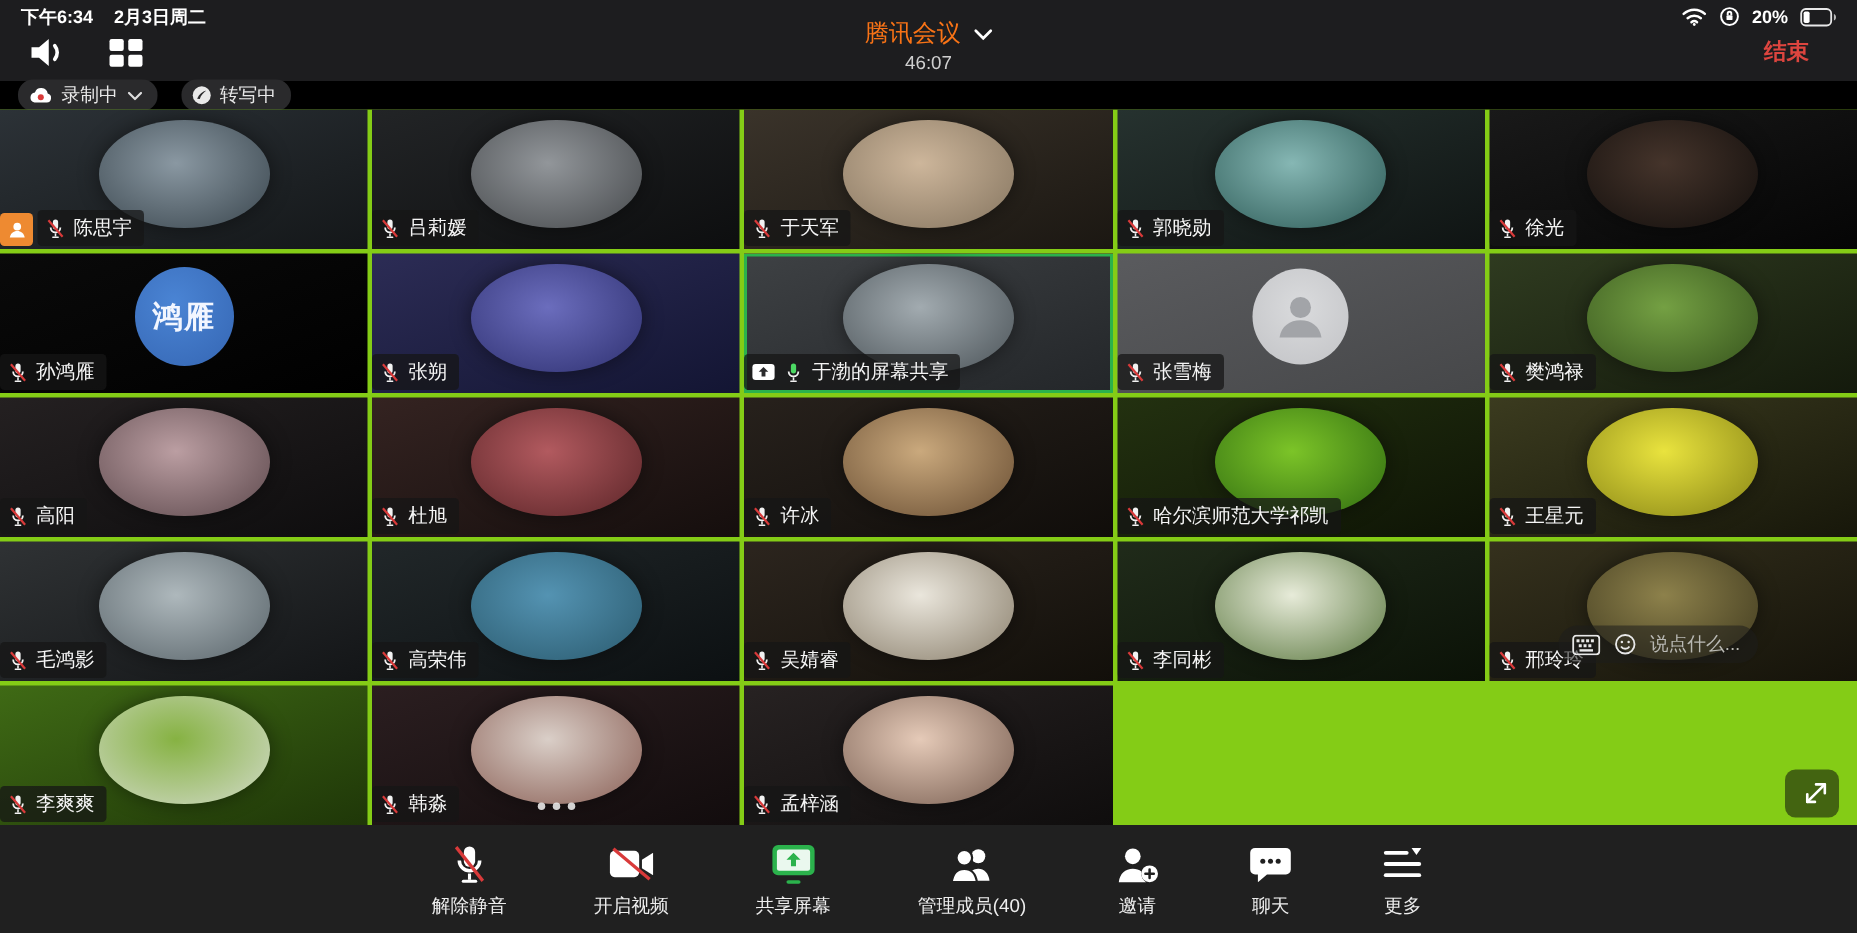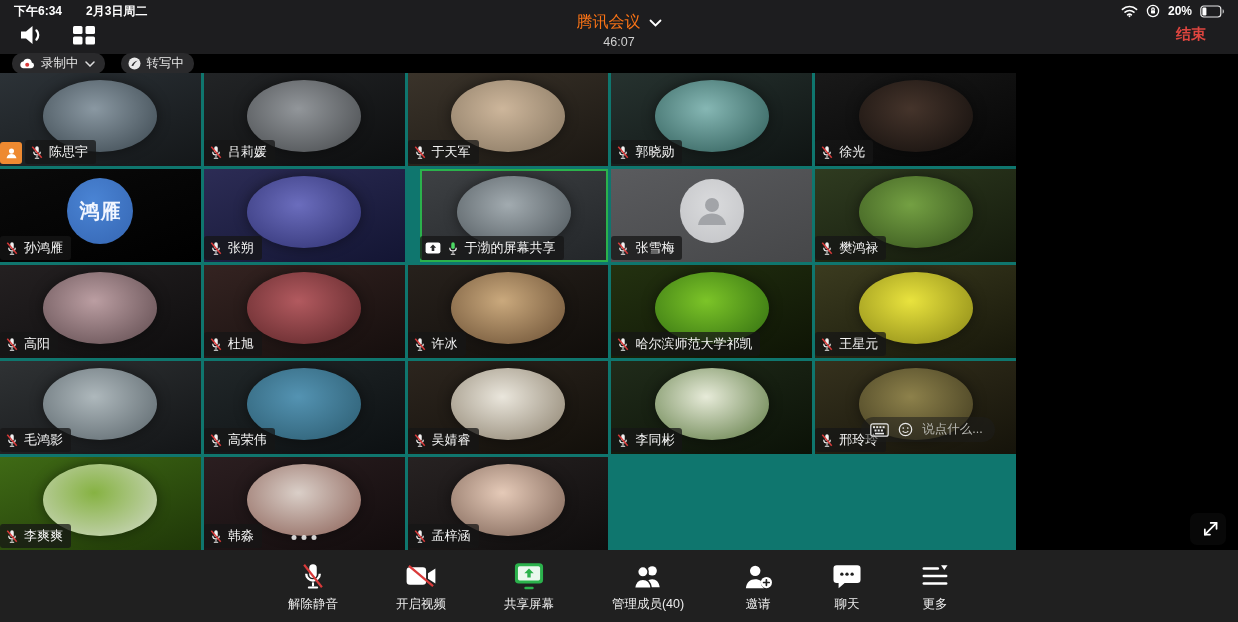--- a/index.html
+++ b/index.html
@@ -2,37 +2,37 @@
 <html><head>
 <meta charset="utf-8">
 <style>
   html,body{margin:0;padding:0;background:#000;}
   body{width:1238px;height:622px;overflow:hidden;font-family:"Liberation Sans","DejaVu Sans",sans-serif;color:#fff;position:relative;}
   svg{display:block;}
 
   
   .header{position:absolute;top:0;left:0;width:100%;height:54px;background:#1d1d1f;}
   .statusbar{position:absolute;top:0;left:0;width:100%;height:20px;display:flex;justify-content:space-between;align-items:center;padding:2px 14px 0;box-sizing:border-box;font-size:12px;font-weight:bold;}
-  .status-left{display:flex;gap:24px;}
+  .status-left{display:flex;gap:14px;}
   .status-right{display:flex;gap:8px;align-items:center;font-weight:bold;}
   .hdr-left{position:absolute;left:18px;top:24px;display:flex;gap:26px;align-items:center;}
   .hdr-btn{background:none;border:none;padding:0;cursor:pointer;}
   .hdr-center{position:absolute;left:0;right:0;top:12px;text-align:center;}
   .title-row{display:inline-flex;align-items:center;gap:8px;font-size:16px;color:#f97316;cursor:pointer;}
   .duration{font-size:12.5px;color:#cfcfcf;margin-top:2px;}
   .end-btn{position:absolute;right:26px;top:24px;background:none;border:none;color:#dd453f;font-size:15px;font-weight:bold;cursor:pointer;}
 
   
   .badges{position:absolute;top:54px;left:0;width:100%;height:19px;background:#000;display:flex;align-items:center;gap:16px;padding-left:12px;box-sizing:border-box;}
   .badge{display:inline-flex;align-items:center;gap:6px;background:#2a2a2c;border-radius:10px;padding:2px 10px 2px 7px;font-size:12.5px;color:#e8e8e8;cursor:pointer;}
 
   
-  .grid{position:absolute;top:73px;left:0;width:1016px;height:477px;display:grid;grid-template-columns:repeat(5,1fr);grid-template-rows:repeat(5,93px);gap:3px;background:#0f766e;}
+  .grid{position:absolute;top:73px;left:0;width:1238px;height:477px;display:grid;grid-template-columns:repeat(5,1fr);grid-template-rows:repeat(5,93px);gap:3px;background:#84cc16;}
   .tile{position:relative;overflow:hidden;}
-  .tile.sharing{box-shadow:inset 0 0 0 2px #2bb24c;margin-left:12px;}
+  .tile.sharing{box-shadow:inset 0 0 0 2px #2bb24c;}
   .avatar{position:absolute;left:50%;top:7px;transform:translateX(-50%);width:114px;height:72px;border-radius:50%;box-shadow:0 0 14px rgba(0,0,0,.45);}
   .avatar.textavatar{width:66px;height:66px;top:9px;display:flex;align-items:center;justify-content:center;font-size:20px;font-weight:bold;color:#f2f6ff;letter-spacing:1px;box-shadow:none;}
   .avatar.placeholder{width:64px;height:64px;top:10px;display:flex;align-items:center;justify-content:center;box-shadow:none;}
   .labelrow{position:absolute;left:0;bottom:2px;display:flex;align-items:flex-end;gap:3px;max-width:98%;}
   .hostbadge{width:22px;height:22px;background:#ee8a31;border-radius:3px;display:flex;align-items:center;justify-content:center;flex:none;}
   .namepill{display:inline-flex;align-items:center;gap:5px;background:rgba(22,22,22,.74);border-radius:3px;padding:3px 8px 3px 5px;font-size:13px;color:#f5f5f5;white-space:nowrap;overflow:hidden;}
   .dots{position:absolute;left:50%;bottom:10px;transform:translateX(-50%);display:flex;gap:5px;}
   .dots span{width:5px;height:5px;border-radius:50%;background:#e8e8e8;opacity:.9;}
   .chatbar{position:absolute;left:46px;bottom:12px;display:flex;align-items:center;gap:9px;background:rgba(30,30,28,.55);border-radius:14px;padding:4px 12px 4px 9px;cursor:text;justify-content:flex-end;}
   .chatbar .ph{font-size:12.5px;color:#b9b9b4;}

